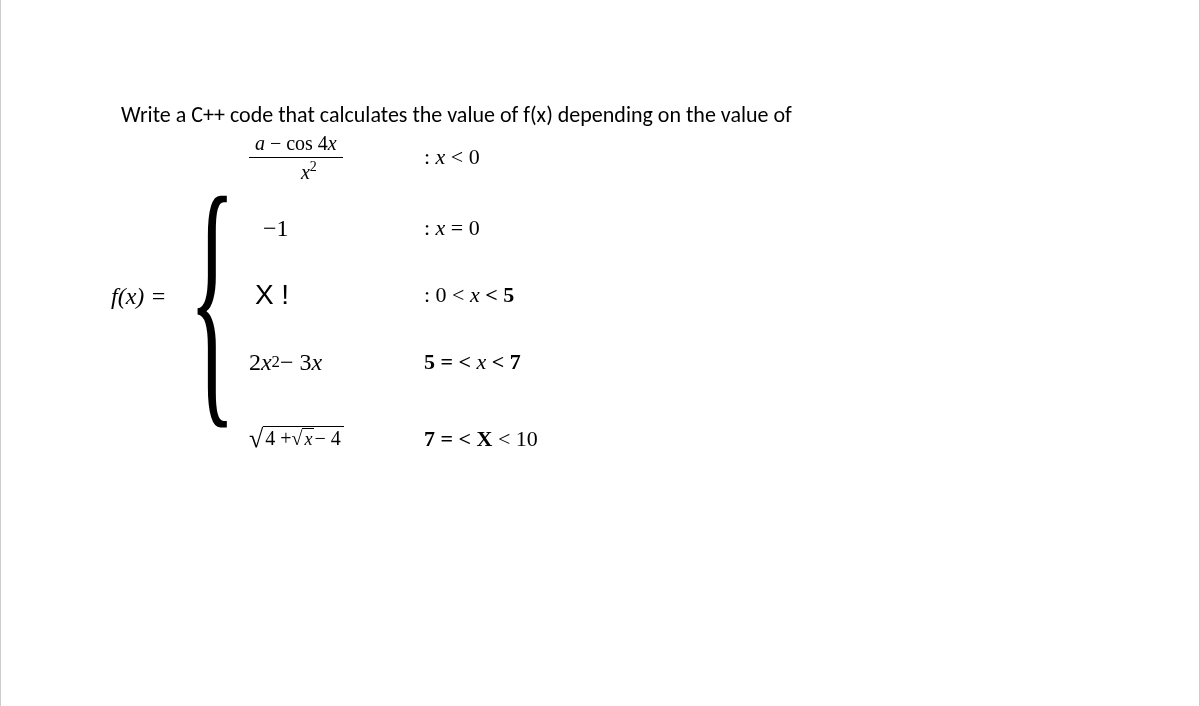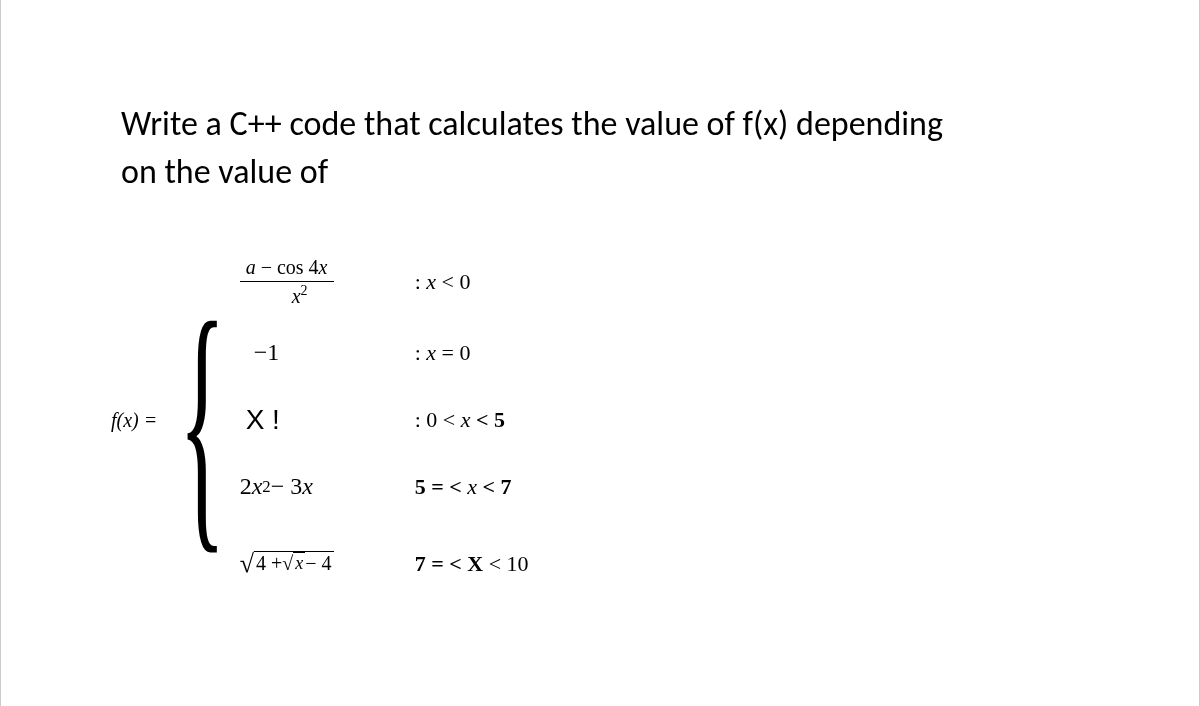--- a/index.html
+++ b/index.html
@@ -16,33 +16,32 @@
       position: relative;
     }
     .content-box {
       border: 1px solid #cccccc;
       border-top: none;
       border-bottom: none;
       min-height: 706px;
       padding: 100px 120px 60px 120px;
     }
     .prompt-text {
-      font-size: 34px;
+      font-size: 22px;
       line-height: 1.4;
-      margin-bottom: 60px;
       max-width: 840px;
     }
     .math-block {
       display: flex;
       align-items: center;
       font-family: 'Times New Roman', serif;
       margin-left: -10px;
     }
     .fx-label {
-      font-size: 20px;
+      font-size: 24px;
       font-style: italic;
       margin-right: 8px;
     }
     .brace {
       font-size: 280px;
       line-height: 0.9;
       font-weight: 100;
       margin-right: 20px;
       transform: scaleX(0.35);
       margin-left: -30px;

